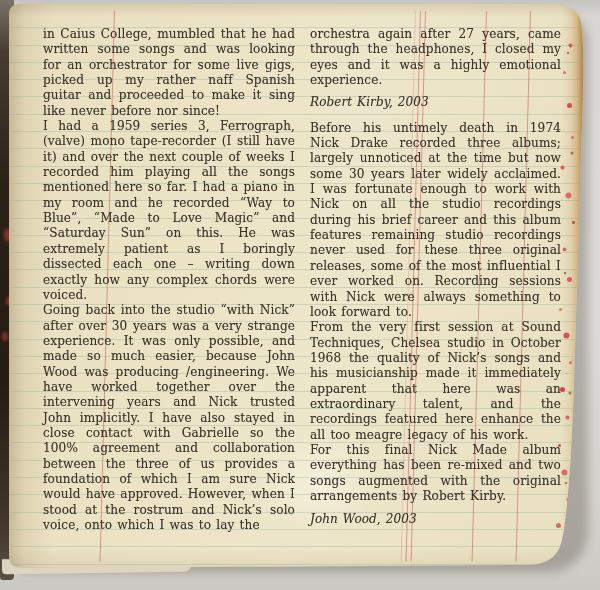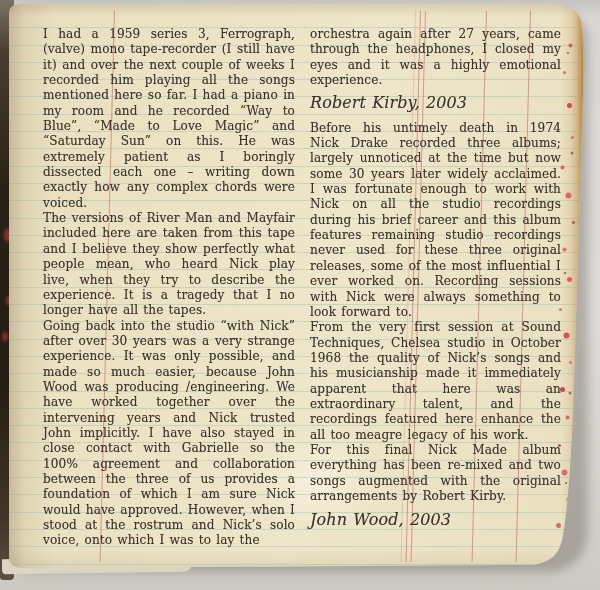--- a/index.html
+++ b/index.html
@@ -120,21 +120,21 @@
     font-size: 12.1px; line-height: 15.35px;
     color: #3a332c;
     word-spacing: 1.2px; letter-spacing: .1px;
     text-shadow: 0 0 .5px rgba(58,48,38,.35);
   }
   .col-left  { left: 34px;  top: 23px; width: 252px; }
   .col-right { left: 301px; top: 23px; width: 251px; }
   .col p { margin: 0; text-align: justify; }
   .col p.sig {
     font-style: italic; text-align: left;
-    margin: 7px 0 10px; font-size: 16px;
+    margin: 7px 0 10px; font-size: 12px;
     word-spacing: 1px;
   }
   .col p.sig.last { margin-top: 8px; margin-bottom: 0; }
 </style>
 </head>
 <body>
 
 <div class="scene">
 
   <div class="spine">
@@ -151,22 +151,22 @@
     <div class="rules"></div>
 
     <div class="vline v-margin"></div>
     <div class="vline v1c"></div>
     <div class="vline v1a"></div>
     <div class="vline v1b"></div>
     <div class="vline v2"></div>
     <div class="vline v3"></div>
 
     <div class="col col-left">
+      <p>in Caius College, mumbled that he had written some songs and was looking for an orchestrator for some live gigs, picked up my rather naff Spanish guitar and proceeded to make it sing like never before nor since!</p>
       <p>I had a 1959 series 3, Ferrograph, (valve) mono tape-recorder (I still have it) and over the next couple of weeks I recorded him playing all the songs mentioned here so far. I had a piano in my room and he recorded “Way to Blue”, “Made to Love Magic” and “Saturday Sun” on this. He was extremely patient as I boringly dissected each one – writing down exactly how any complex chords were voiced.</p>
-      <p>The versions of River Man and Mayfair included here are taken from this tape and I believe they show perfectly what people mean, who heard Nick play live, when they try to describe the experience. It is a tragedy that I no longer have all the tapes.</p>
       <p>Going back into the studio “with Nick” after over 30 years was a very strange experience. It was only possible, and made so much easier, because John Wood was producing /engineering. We have worked together over the intervening years and Nick trusted John implicitly. I have also stayed in close contact with Gabrielle so the 100% agreement and collaboration between the three of us provides a foundation of which I am sure Nick would have approved. However, when I stood at the rostrum and Nick’s solo voice, onto which I was to lay the</p>
     </div>
 
     <div class="col col-right">
       <p>orchestra again after 27 years, came through the headphones, I closed my eyes and it was a highly emotional experience.</p>
       <p class="sig">Robert Kirby, 2003</p>
       <p>Before his untimely death in 1974 Nick Drake recorded three albums; largely unnoticed at the time but now some 30 years later widely acclaimed. I was fortunate enough to work with Nick on all the studio recordings during his brief career and this album features remaining studio recordings never used for these three original releases, some of the most influential I ever worked on. Recording sessions with Nick were always something to look forward to.</p>
       <p>From the very first session at Sound Techniques, Chelsea studio in October 1968 the quality of Nick’s songs and his musicianship made it immediately apparent that here was an extraordinary talent, and the recordings featured here enhance the all too meagre legacy of his work.</p>
       <p>For this final Nick Made album everything has been re-mixed and two songs augmented with the original arrangements by Robert Kirby.</p>
       <p class="sig last">John Wood, 2003</p>

